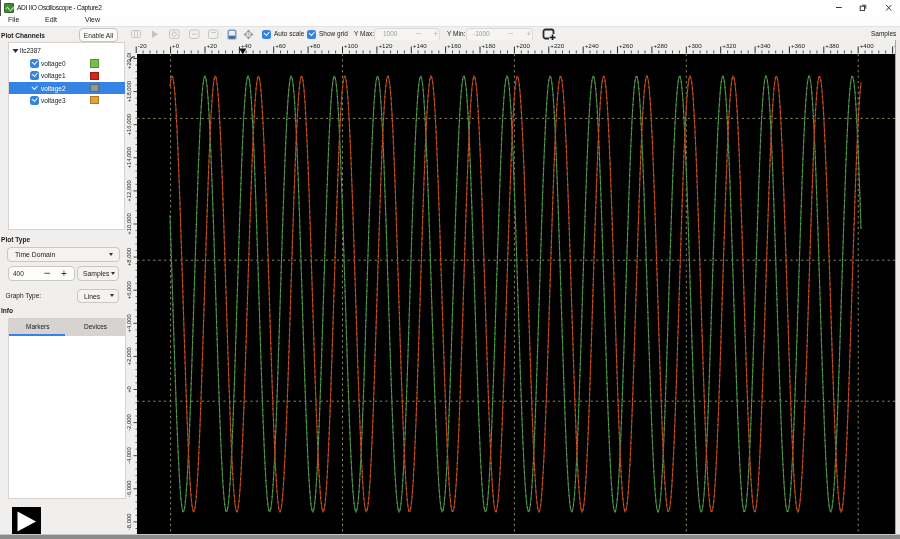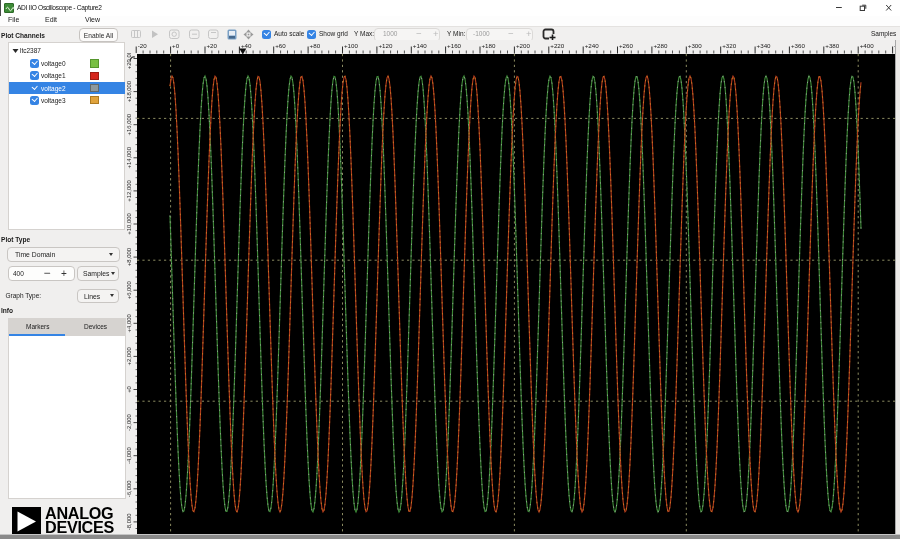--- a/index.html
+++ b/index.html
@@ -141,21 +141,20 @@
   <div id="infobox" class="abs"></div>
   <div id="tabbar" class="abs"></div>
   <div class="abs lbl" style="left:26px;top:323px">Markers</div>
   <div class="abs lbl" style="left:84px;top:323px">Devices</div>
   <div class="abs" style="left:9px;top:333.5px;width:56px;height:2.6px;background:#3584e4"></div>
 
   <div class="abs" style="left:12px;top:507px;width:28.5px;height:29px;background:#000"></div>
   <svg class="abs" style="left:12px;top:507px;width:28.5px;height:29px">
       <path d="M5.5,4.5 L5.5,24.5 L24,14.5 Z" fill="#fff"></path>
     </svg>
-  <div class="abs" style="left:45px;top:505.5px;font-size:16.2px;font-weight:bold;color:#000;letter-spacing:-0.3px;line-height:14.6px">ANALOG<br>DEVICES</div>
 
   <div id="axisx" class="abs"></div>
   <svg class="abs" style="left:126px;top:40px;width:774px;height:14px">
       <line x1="10.2" y1="6.5" x2="10.2" y2="13.5" stroke="#2d2d2d" stroke-width="1"></line>
       <text x="11.7" y="8.2" font-size="6.2" fill="#1a1a1a">-20</text>
       <line x1="17.1" y1="10.5" x2="17.1" y2="13.5" stroke="#2d2d2d" stroke-width="0.8"></line>
       <line x1="24.0" y1="10.5" x2="24.0" y2="13.5" stroke="#2d2d2d" stroke-width="0.8"></line>
       <line x1="30.8" y1="10.5" x2="30.8" y2="13.5" stroke="#2d2d2d" stroke-width="0.8"></line>
       <line x1="37.7" y1="10.5" x2="37.7" y2="13.5" stroke="#2d2d2d" stroke-width="0.8"></line>
       <line x1="44.6" y1="6.5" x2="44.6" y2="13.5" stroke="#2d2d2d" stroke-width="1"></line>

